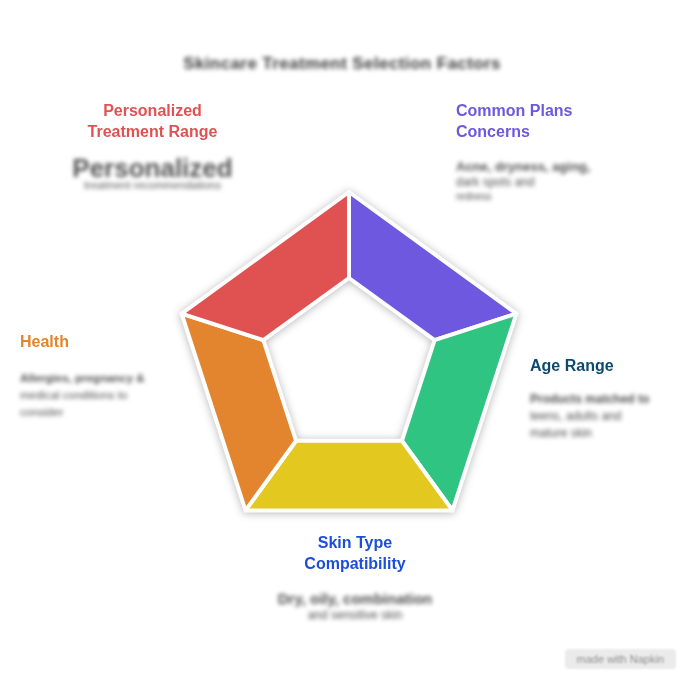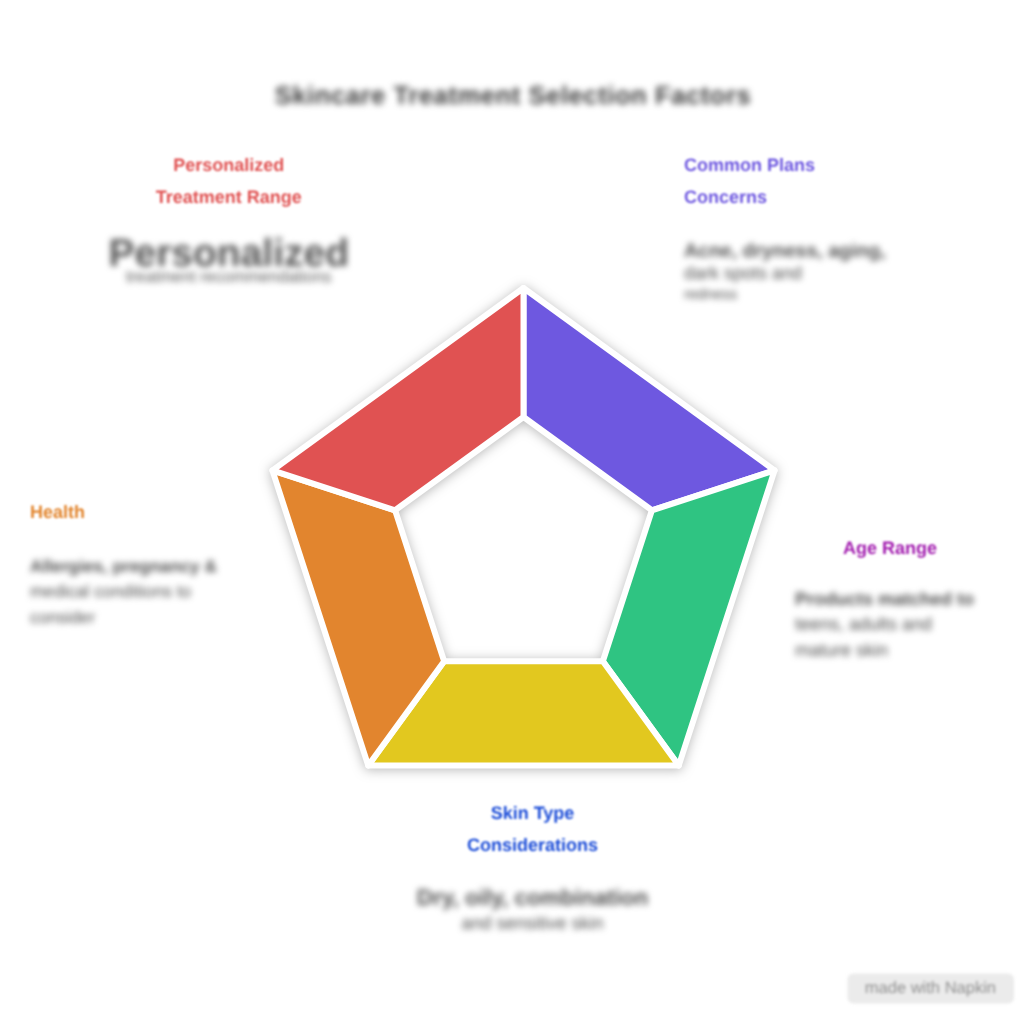--- a/index.html
+++ b/index.html
@@ -10,39 +10,39 @@
   .title{
     position:absolute;top:54px;left:0;right:0;text-align:center;
     font-size:17px;font-weight:bold;color:#3c3c3c;letter-spacing:.4px;
     filter:blur(2.3px);
   }
   #pentagon{
     position:absolute;left:0;top:0;
     filter:drop-shadow(0 1px 4px rgba(0,0,0,0.28));
   }
   .label{position:absolute;}
-  .heading{font-weight:bold;font-size:12px;line-height:21px;filter:blur(0.7px);}
+  .heading{font-weight:bold;font-size:16px;line-height:21px;filter:blur(0.7px);}
   .heading span{display:block;}
   .desc{color:#505050;filter:blur(2.1px);}
   .desc span{display:block;}
 
   #block-red{left:55px;top:100px;width:195px;text-align:center;}
   #block-red .heading{color:#e05252;}
   #block-red .desc-big{font-size:26px;font-weight:bold;line-height:27px;margin-top:13px;color:#555;}
   #block-red .desc-small{font-size:11px;line-height:13px;margin-top:-3px;color:#5a5a5a;}
 
   #block-purple{left:456px;top:100px;width:190px;text-align:left;}
   #block-purple .heading{color:#6e58e0;}
   #block-purple .desc{margin-top:17px;}
   #block-purple .l1{font-size:13px;font-weight:bold;line-height:16px;}
   #block-purple .l2{font-size:12px;line-height:15px;}
   #block-purple .l3{font-size:10px;line-height:13px;}
 
   #block-green{left:530px;top:355px;width:152px;text-align:left;}
-  #block-green .heading{color:#a21caf;margin-left:32px;}
+  #block-green .heading{color:#0c4a6e;}
   #block-green .desc{margin-top:15px;font-size:12px;line-height:17px;}
   #block-green .l1{font-weight:bold;}
 
   #block-yellow{left:230px;top:532px;width:250px;text-align:center;}
   #block-yellow .heading{color:#1d4ed8;}
   #block-yellow .l1{font-size:15px;font-weight:bold;line-height:18px;margin-top:16px;}
   #block-yellow .l2{font-size:12px;line-height:15px;}
 
   #block-orange{left:20px;top:331px;width:148px;text-align:left;}
   #block-orange .heading{color:#e2852e;}
@@ -98,21 +98,21 @@
   <div class="desc">
     <span class="l1">Products matched to</span>
     <span class="l2">teens, adults and</span>
     <span class="l3">mature skin</span>
   </div>
 </div>
 
 <div class="label" id="block-yellow">
   <div class="heading">
     <span>Skin Type</span>
-    <span>Considerations</span>
+    <span>Compatibility</span>
   </div>
   <div class="desc">
     <span class="l1">Dry, oily, combination</span>
     <span class="l2">and sensitive skin</span>
   </div>
 </div>
 
 <div class="label" id="block-orange">
   <div class="heading">
     <span>Health</span>

